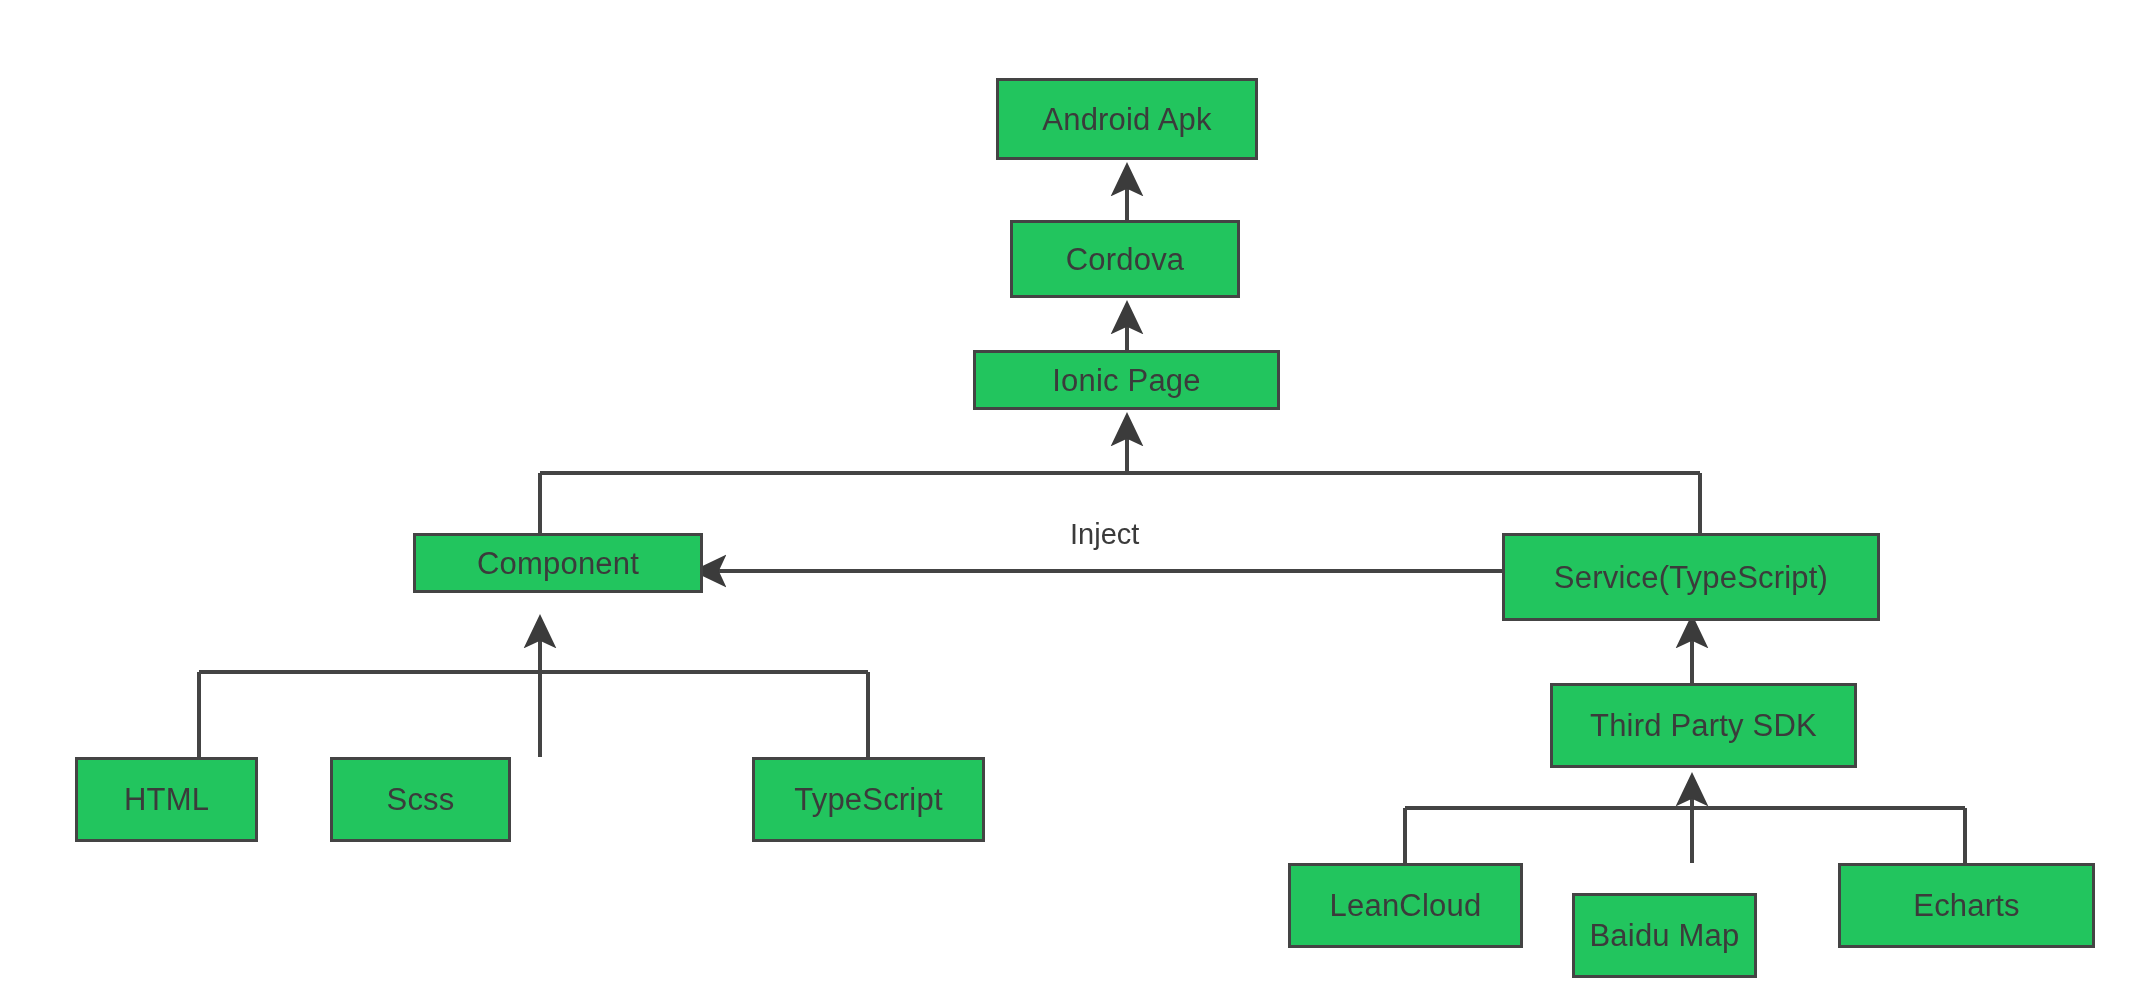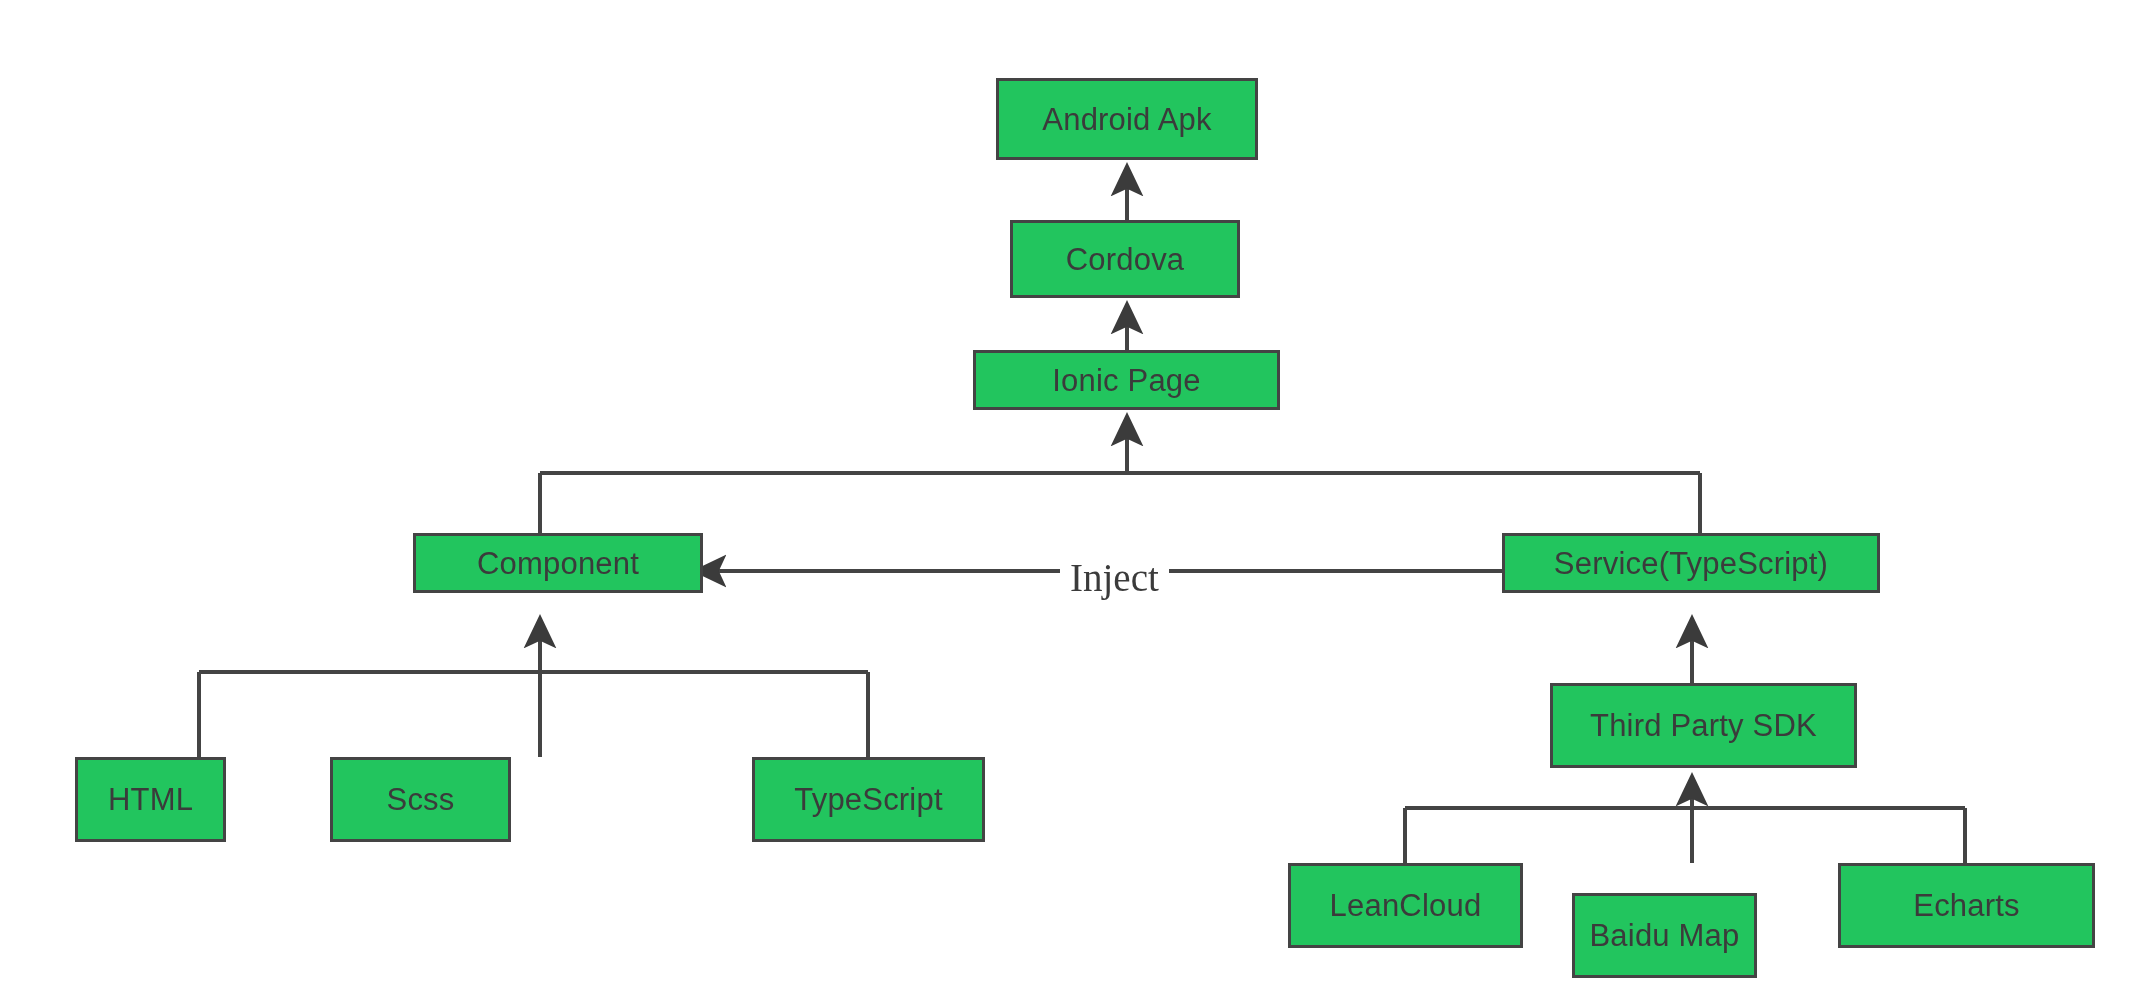--- a/index.html
+++ b/index.html
@@ -41,25 +41,24 @@
     color: #3b3b3b;
     line-height: 1;
     white-space: nowrap;
     letter-spacing: 0.2px;
   }
   .edge-label {
     position: absolute;
     z-index: 3;
     background: #ffffff;
     padding: 0 10px;
-    font-family: Liberation Serif, serif;
-    font-size: 39px;
+    font-family: Liberation Sans, sans-serif;
+    font-size: 29px;
     color: #3b3b3b;
     white-space: nowrap;
-    margin-top: 37px;
   }
 </style>
 </head>
 <body>
 
 <div id="diagram-root">
 
   <svg id="diagram-svg" viewBox="0 0 2144 1000" xmlns="http://www.w3.org/2000/svg">
     <defs>
       <marker id="arrowhead" markerWidth="9" markerHeight="9" refX="7.6" refY="4.5" orient="auto" markerUnits="strokeWidth">
@@ -101,24 +100,24 @@
   </div>
   <div class="node-box" style="left: 1010px; top: 220px; width: 230px; height: 78px;">
     <span class="node-label">Cordova</span>
   </div>
   <div class="node-box" style="left: 973px; top: 350px; width: 307px; height: 60px;">
     <span class="node-label">Ionic Page</span>
   </div>
   <div class="node-box" style="left: 413px; top: 533px; width: 290px; height: 60px;">
     <span class="node-label">Component</span>
   </div>
-  <div class="node-box" style="left: 1502px; top: 533px; width: 378px; height: 60px;">
+  <div class="node-box" style="left: 1502px; top: 533px; width: 378px; height: 88px;">
     <span class="node-label">Service(TypeScript)</span>
   </div>
-  <div class="node-box" style="left: 75px; top: 757px; width: 151px; height: 85px;">
+  <div class="node-box" style="left: 75px; top: 757px; width: 183px; height: 85px;">
     <span class="node-label">HTML</span>
   </div>
   <div class="node-box" style="left: 330px; top: 757px; width: 181px; height: 85px; text-align: right;">
     <span class="node-label">Scss</span>
   </div>
   <div class="node-box" style="left: 752px; top: 757px; width: 233px; height: 85px;">
     <span class="node-label">TypeScript</span>
   </div>
   <div class="node-box" style="left: 1550px; top: 683px; width: 307px; height: 85px;">
     <span class="node-label">Third Party SDK</span>

